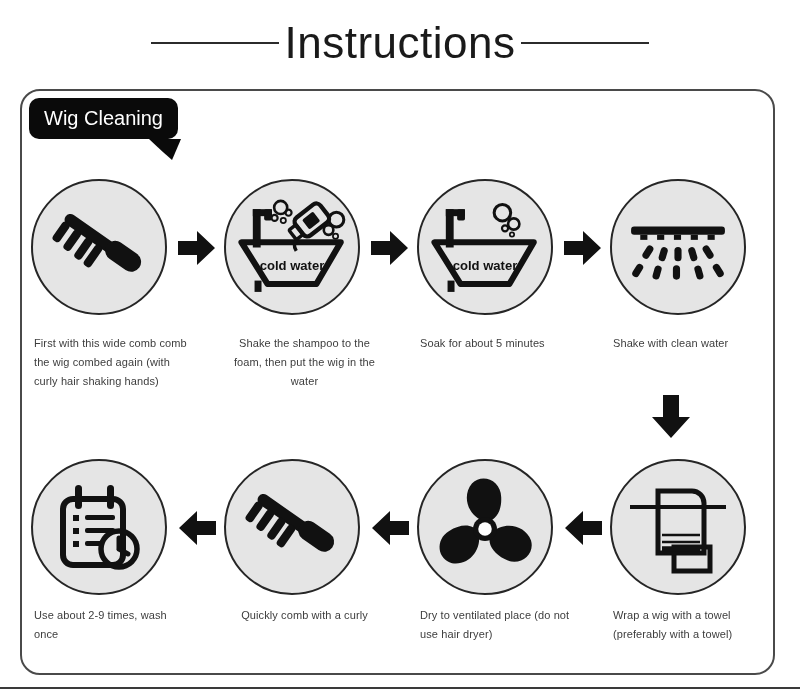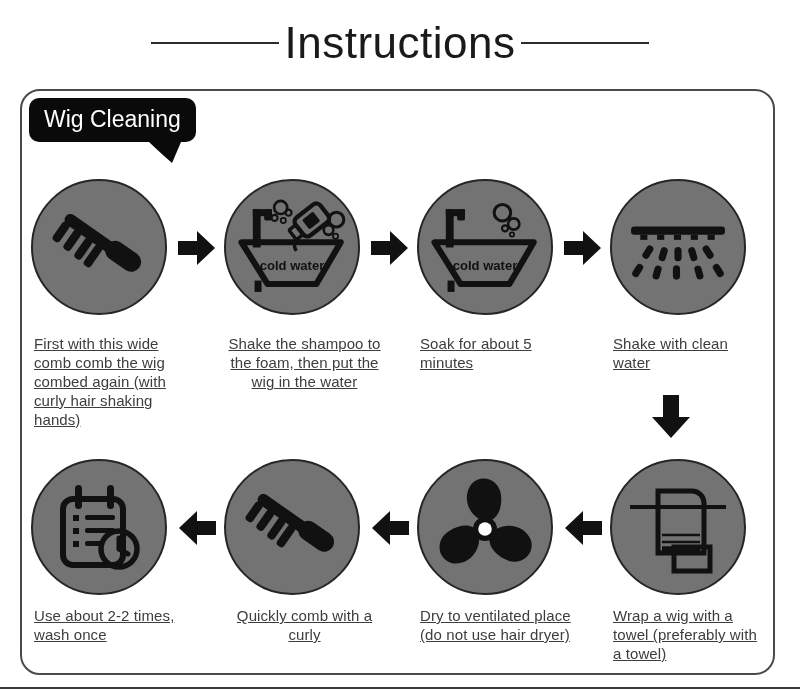--- a/index.html
+++ b/index.html
@@ -12,39 +12,39 @@
   .hline{width:128px;height:2px;background:#2b2b2b;}
   .title{font-size:44px;font-weight:400;letter-spacing:.5px;color:#1a1a1a;
          margin:17px 6px;line-height:1;}
 
   
   .panel{position:absolute;left:20px;top:89px;width:755px;height:586px;
          border:2px solid #4a4a4a;border-radius:20px;box-sizing:border-box;}
 
   
   .bubble{position:absolute;left:7px;top:7px;background:#0a0a0a;color:#fff;
-          font-size:23px;line-height:1;padding:10px 15px 11px 15px;border-radius:10px;}
+          font-size:20px;line-height:1;padding:10px 15px 11px 15px;border-radius:10px;}
   .bubble-tail{position:absolute;left:120px;top:100%;width:32px;height:22px;
                background:#0a0a0a;clip-path:polygon(0 0,100% 0,72% 95%,40% 55%);}
 
   
   .circle{position:absolute;width:136px;height:136px;border:2px solid #262626;
-          border-radius:50%;box-sizing:border-box;background:#737373;
+          border-radius:50%;box-sizing:border-box;background:#e5e5e5;
           display:flex;align-items:center;justify-content:center;}
   .row1 .circle{top:88px;}  .row2 .circle{top:368px;}
   .colA{left:9px;} .colB{left:202px;} .colC{left:395px;} .colD{left:588px;}
 
   .arrow{position:absolute;width:38px;height:36px;}
   .row1 .arrow{top:139px;} .row2 .arrow{top:419px;}
   .gap1{left:156px;} .gap2{left:349px;} .gap3{left:542px;}
   .down-arrow{position:absolute;left:629px;top:304px;width:40px;height:44px;}
 
   
-  .cap{position:absolute;width:155px;font-size:15px;line-height:19px;
-       color:#3d3d3d;letter-spacing:.1px;text-decoration:underline;}
+  .cap{position:absolute;width:155px;font-size:11px;line-height:19px;
+       color:#3d3d3d;letter-spacing:.1px;}
   .caps1 .cap{top:243px;} .caps2 .cap{top:515px;}
   .capA{left:12px;} .capB{left:205px;text-align:center;} .capC{left:398px;} .capD{left:591px;}
 
   .bottom-line{position:absolute;left:0;top:687px;width:800px;height:2px;background:#3a3a3a;}
 
   svg{display:block;}
   .ink{fill:#111;}
   .stroke{fill:none;stroke:#111;}
 </style>
 </head>
@@ -231,21 +231,21 @@
         <path class="stroke" stroke-width="5" fill="#fff" d="M46,70 h36 v24 h-36 z"></path>
         <path class="stroke" stroke-width="5" fill="#fff" d="M30,14 h34 a12,12 0 0 1 12,12 v50 h-46 Z"></path>
         <line class="stroke" stroke-width="2.5" x1="34" y1="58" x2="72" y2="58"></line>
         <line class="stroke" stroke-width="2.5" x1="34" y1="65" x2="72" y2="65"></line>
         <line class="stroke" stroke-width="5.5" x1="34" y1="72" x2="72" y2="72"></line>
       </svg>
     </div>
   </div>
 
   <div class="caps2">
-    <div class="cap capA">Use about 2-2 times, wash once</div>
+    <div class="cap capA">Use about 2-9 times, wash once</div>
     <div class="cap capB">Quickly comb with a curly</div>
     <div class="cap capC">Dry to ventilated place (do not use hair dryer)</div>
     <div class="cap capD">Wrap a wig with a towel (preferably with a towel)</div>
   </div>
 
 </div>
 
 <div class="bottom-line"></div>
 
 </body></html>

